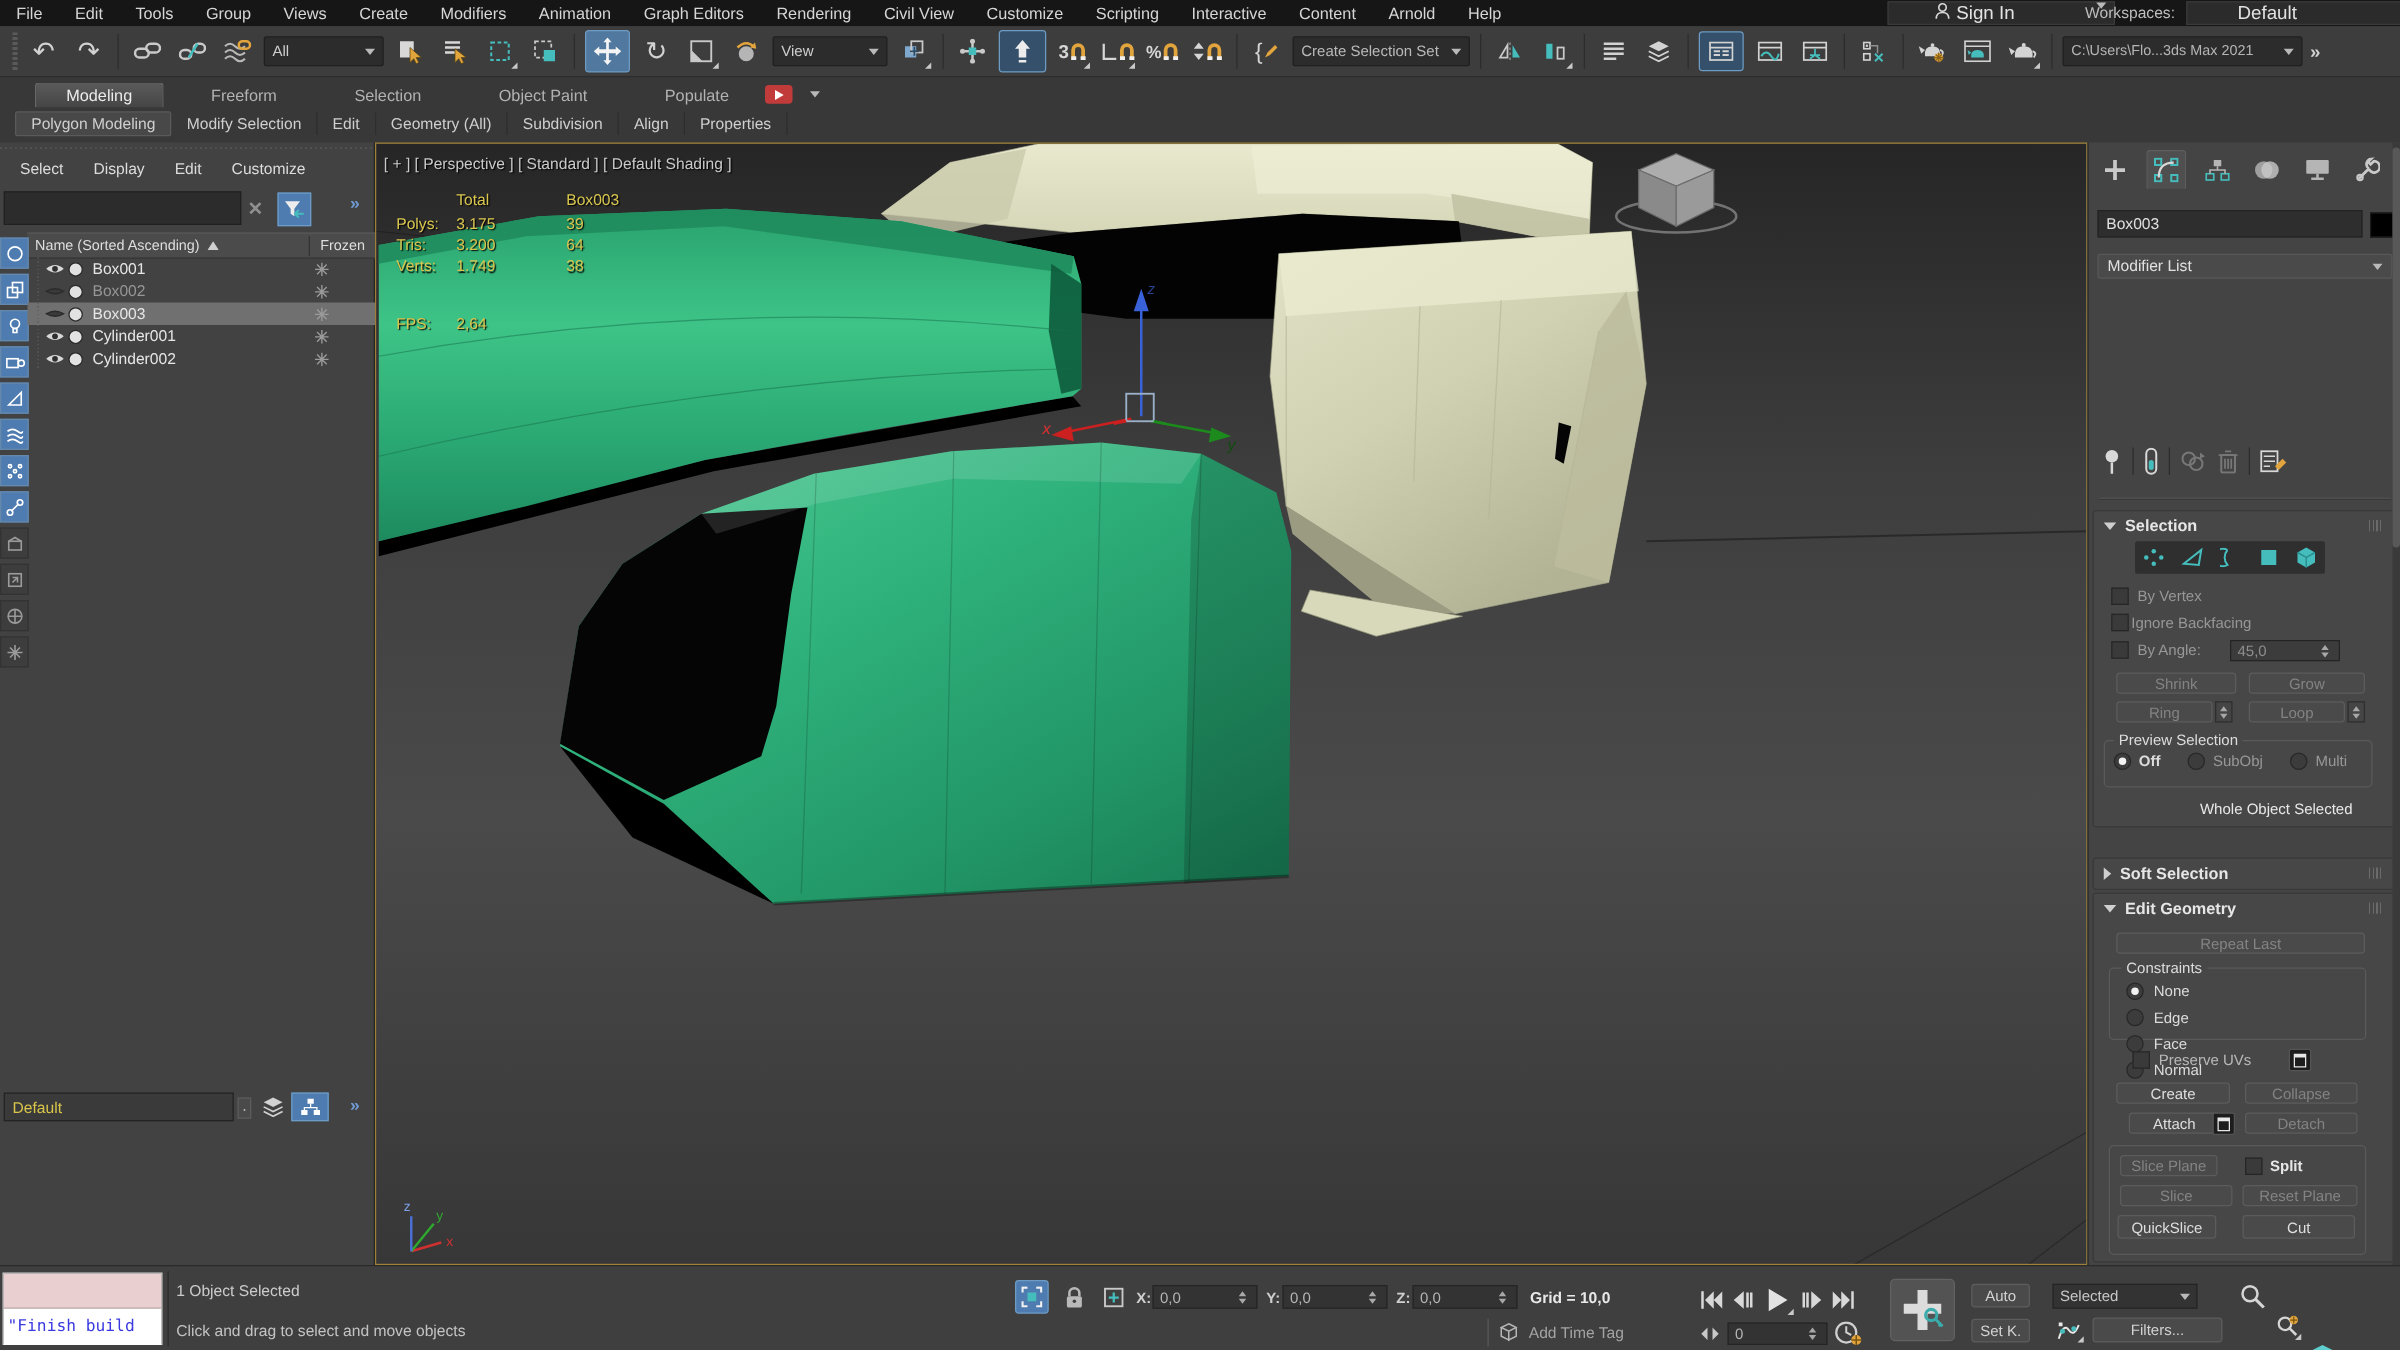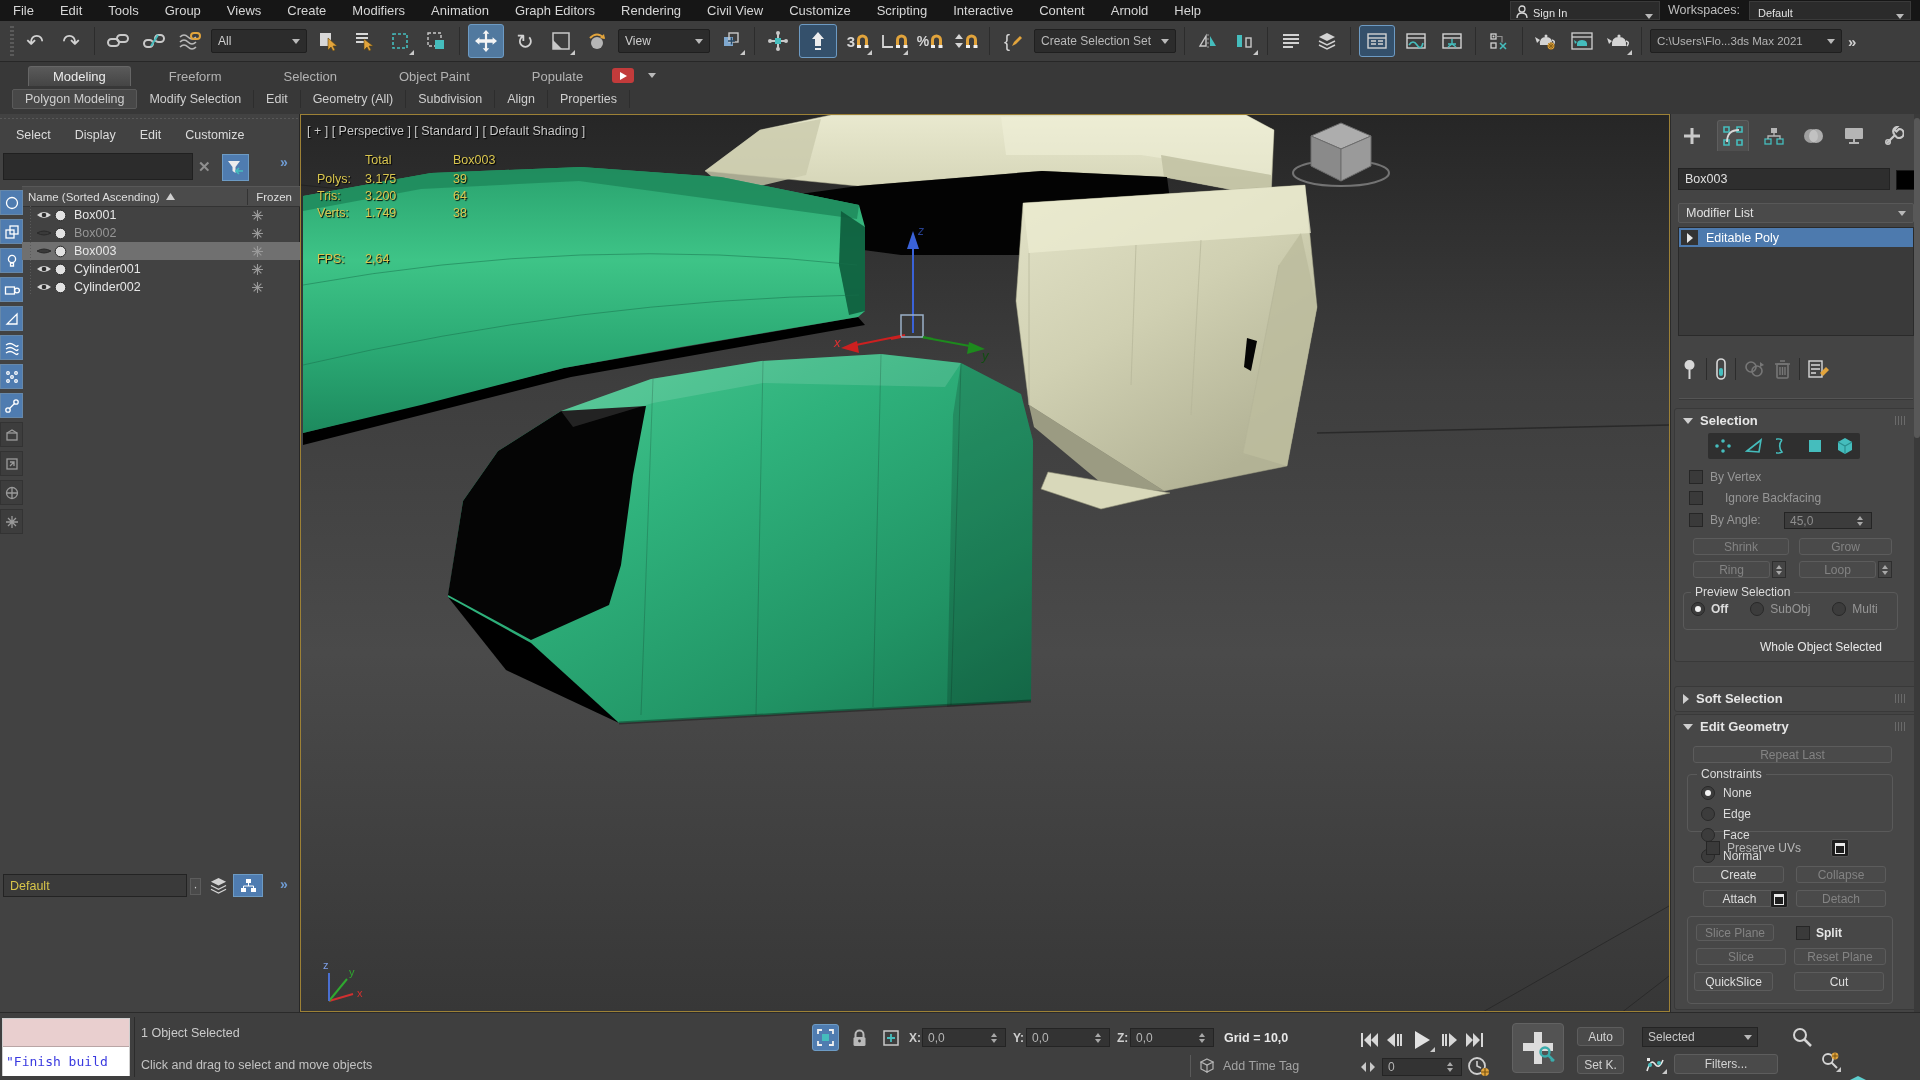--- a/index.html
+++ b/index.html
@@ -5,21 +5,21 @@
   html,body{margin:0;padding:0;background:#222;}
   #app{position:relative;width:1920px;height:1080px;overflow:hidden;background:#3f3f3f;
        font-family:"Liberation Sans",sans-serif;font-size:12px;color:#cfcfcf;}
   .a{position:absolute;}
   .flex{display:flex;align-items:center;}
   svg{display:block;}
 
   
   #menubar{left:0;top:0;width:1920px;height:21px;background:#161616;display:flex;align-items:center;}
   .menu-item{padding:0 13px;font-size:13px;color:#d6d6d6;line-height:21px;cursor:default;}
-  .mb-box{background:#2b2b2b;border:1px solid #3a3a3a;height:17px;display:flex;align-items:flex-end;font-size:11px;color:#e2e2e2;}
+  .mb-box{background:#2b2b2b;border:1px solid #3a3a3a;height:17px;display:flex;align-items:flex-start;font-size:15px;color:#e2e2e2;padding-left:32px;}
   .caret{width:0;height:0;border-left:4px solid transparent;border-right:4px solid transparent;border-top:5px solid #b9b9b9;}
 
   
   #toolbar{left:0;top:21px;width:1920px;height:41px;background:#3d3d3d;border-bottom:1px solid #272727;display:flex;align-items:center;padding-left:10px;box-sizing:border-box;gap:6px;}
   .tbtn{width:30px;height:30px;display:flex;align-items:center;justify-content:center;position:relative;flex:0 0 auto;border-radius:3px;}
   .tbtn.sel{background:#51799f;border:1px solid #6d9bc4;}
   .tbtn.selw{background:#34506b;border:1px solid #6d9bc4;}
   .tsep{width:1px;height:28px;background:#2c2c2c;flex:0 0 auto;margin:0 2px;}
   .tdd{background:#2c2c2c;border:1px solid #1f1f1f;height:22px;display:flex;align-items:center;padding:0 6px;color:#cfcfcf;font-size:12px;flex:0 0 auto;justify-content:space-between;border-radius:2px;}
   .glyph{color:#d2d2d2;font-size:21px;line-height:1;}
@@ -784,28 +784,20 @@
     <div class="a field" style="left:7px;top:54px;width:212px;height:22px">
       <span>Box003</span>
     </div>
     <div class="a" style="left:225px;top:56px;width:18px;height:18px;background:#000;border:1px solid #1a1a1a"></div>
 
     <div class="a flex" style="left:7px;top:89px;width:236px;height:20px;background:#4a4a4a;border:1px solid #585858;border-radius:2px;box-sizing:border-box;justify-content:space-between;padding:0 7px">
       <span style="font-size:12.5px;color:#e0e0e0">Modifier List</span>
       <span class="caret"></span>
     </div>
 
-    <div class="a" style="left:7px;top:113px;width:236px;height:109px;background:#3a3a3a;border:1px solid #2a2a2a;box-sizing:border-box">
-      <div class="flex" style="height:19px;background:#4d7aae;">
-        <div style="width:17px;height:15px;margin-left:2px;background:#333;display:flex;align-items:center;justify-content:center">
-            <span class="tri-r" style="border-left-color:#e8e8e8"></span>
-          </div>
-        <span style="margin-left:8px;color:#fff;font-size:12.5px">Editable Poly</span>
-      </div>
-    </div>
 
     <div class="a flex" style="left:10px;top:242px;gap:8px;height:26px">
       <svg width="17" height="22" viewBox="0 0 17 22">
           <circle cx="8.5" cy="7" r="5" fill="#d8d8d8"></circle>
           <path d="M8.5 12v9" stroke="#d8d8d8" stroke-width="2"></path>
         </svg>
       <div style="width:1px;height:22px;background:#2c2c2c"></div>
       <svg width="12" height="22" viewBox="0 0 12 22">
           <rect x="2" y="1" width="8" height="20" rx="4" fill="none" stroke="#d8d8d8" stroke-width="1.6"></rect>
           <rect x="4" y="10" width="4" height="8" rx="2" fill="#45bdbd"></rect>
@@ -855,21 +847,21 @@
         </svg>
       <svg width="18" height="18" viewBox="0 0 18 18">
           <polygon points="9,1 16,5 16,13 9,17 2,13 2,5" fill="#45bdbd"></polygon>
           <path d="M2 5 L9 9 L16 5 M9 9 V17" stroke="#2a8f8f" stroke-width="1.2" fill="none"></path>
         </svg>
     </div>
     <div class="a flex" style="left:18px;top:356px;gap:7px">
       <span class="cb"></span>
         <span class="dimtext">By Vertex</span>
     </div>
-    <div class="a flex" style="left:18px;top:377px;gap:22px">
+    <div class="a flex" style="left:18px;top:377px;gap:2px">
       <span class="cb"></span>
         <span class="dimtext">Ignore Backfacing</span>
     </div>
     <div class="a flex" style="left:18px;top:399px;gap:7px">
       <span class="cb"></span>
         <span class="dimtext">By Angle:</span>
     </div>
     <div class="a sfield" style="left:113px;top:398px;width:88px;height:17px;background:#3c3c3c;color:#8e8e8e">
       <span>45,0</span>
       <span class="spin" style="height:15px;border:none;background:none">

